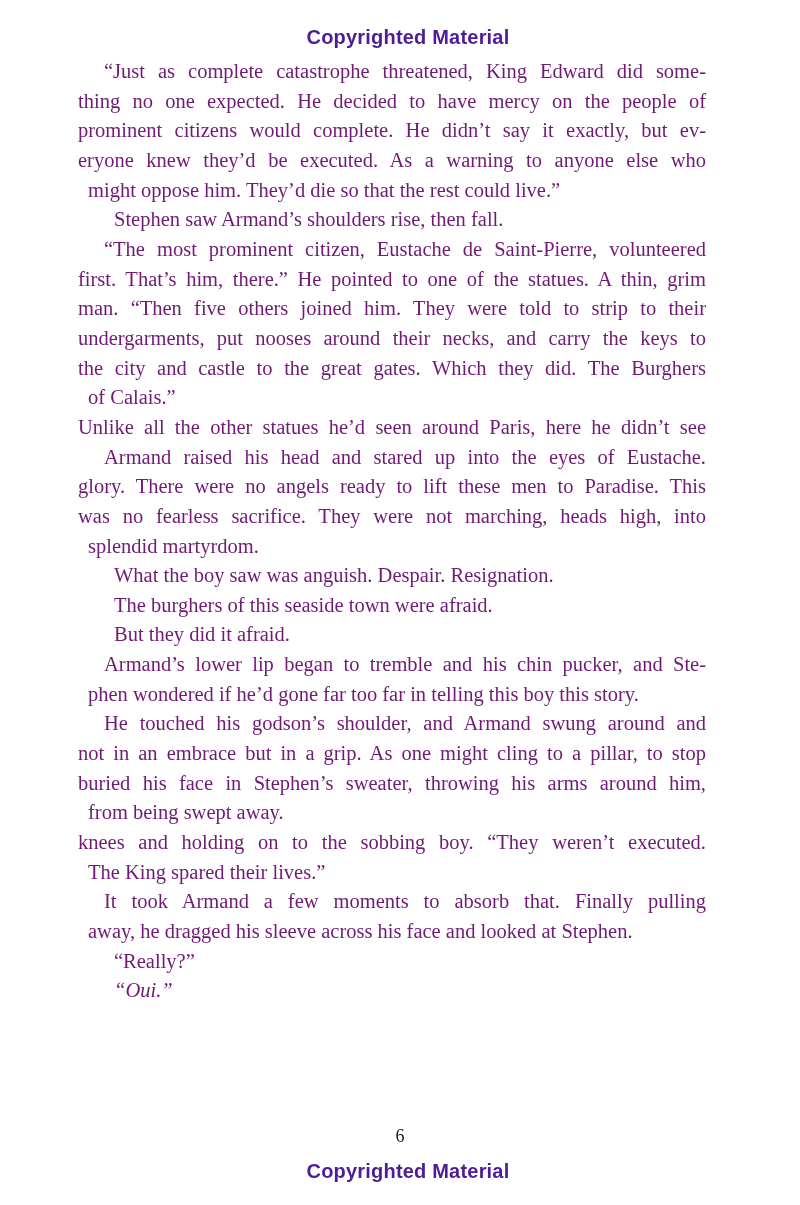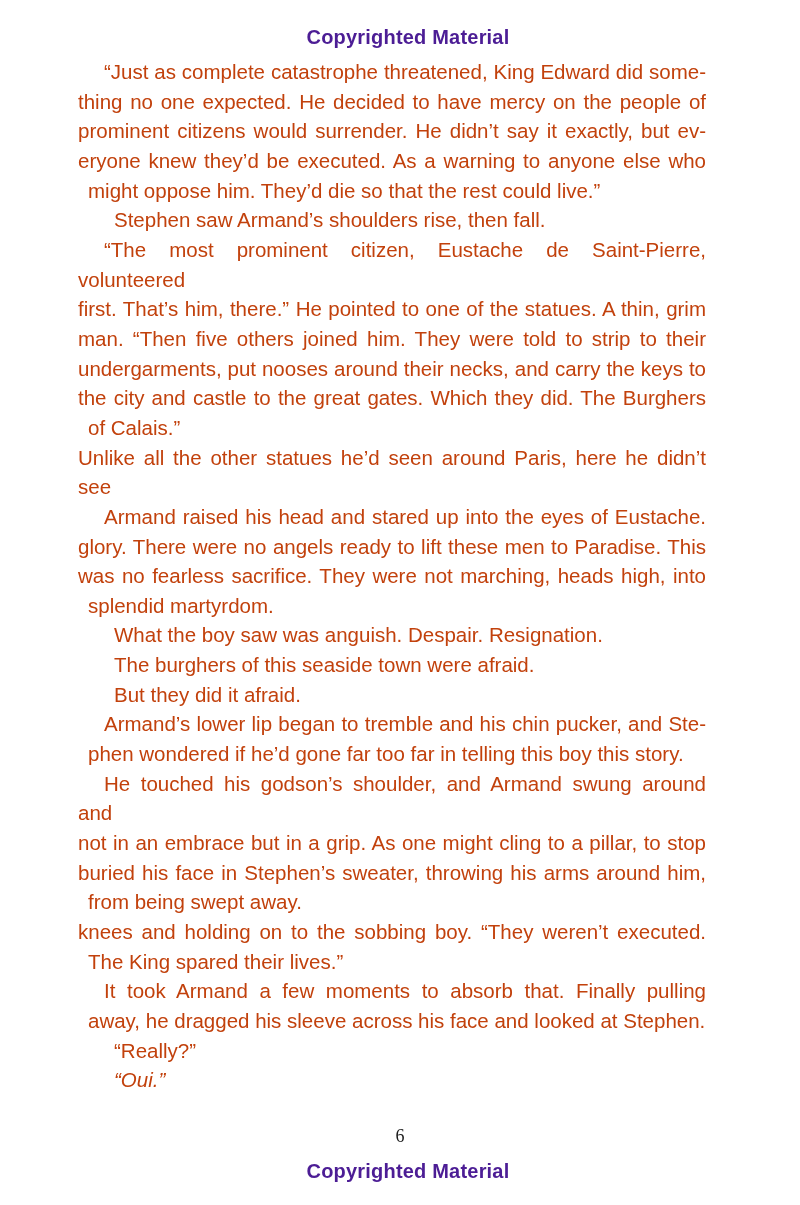--- a/index.html
+++ b/index.html
@@ -35,24 +35,24 @@
     text-align: center;
     font-family: "Liberation Serif", serif;
     font-size: 18px;
     color: #1c1c1c;
   }
   .text-block {
     position: absolute;
     left: 78px;
     top: 57px;
     width: 628px;
-    font-family: Liberation Sans, sans-serif;
+    font-family: Liberation Serif, serif;
     font-size: 20.5px;
     line-height: 29.65px;
-    color: #c2410c;
+    color: #701a75;
   }
   .paragraph { margin: 0; padding: 0; }
   .paragraph.italic .text-line { font-style: italic; }
   .text-line {
     text-align: justify;
     text-align-last: justify;
     white-space: normal;
   }
   .text-line.last-line {
     text-align: left;
@@ -66,21 +66,21 @@
 </head>
 <body>
 
 <div class="book-page">
   <div class="notice top">Copyrighted Material</div>
 
   <div class="text-block">
       <div class="paragraph">
         <div class="text-line first-line">“Just as complete catastrophe threatened, King Edward did some-</div>
         <div class="text-line">thing no one expected. He decided to have mercy on the people of</div>
-        <div class="text-line">prominent citizens would surrender. He didn’t say it exactly, but ev-</div>
+        <div class="text-line">prominent citizens would complete. He didn’t say it exactly, but ev-</div>
         <div class="text-line">eryone knew they’d be executed. As a warning to anyone else who</div>
         <div class="text-line last-line">might oppose him. They’d die so that the rest could live.”</div>
       </div>
       <div class="paragraph">
         <div class="text-line first-line last-line">Stephen saw Armand’s shoulders rise, then fall.</div>
       </div>
       <div class="paragraph">
         <div class="text-line first-line">“The most prominent citizen, Eustache de Saint-Pierre, volunteered</div>
         <div class="text-line">first. That’s him, there.” He pointed to one of the statues. A thin, grim</div>
         <div class="text-line">man. “Then five others joined him. They were told to strip to their</div>

